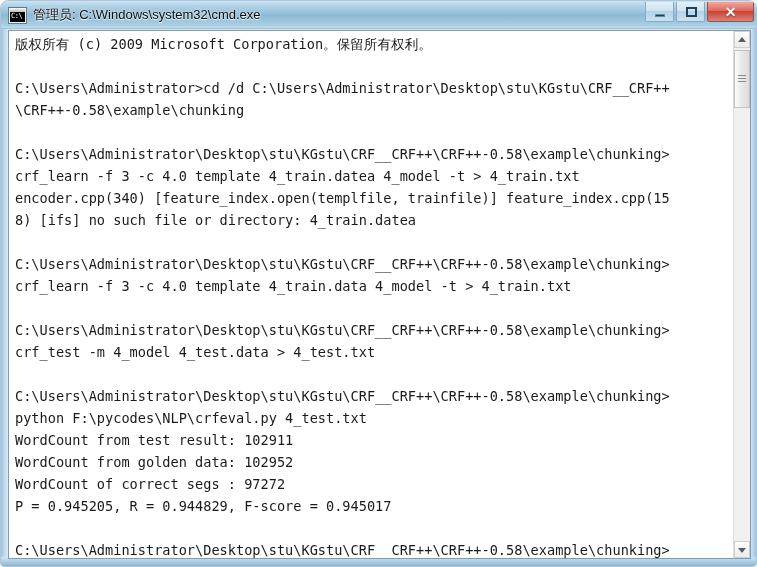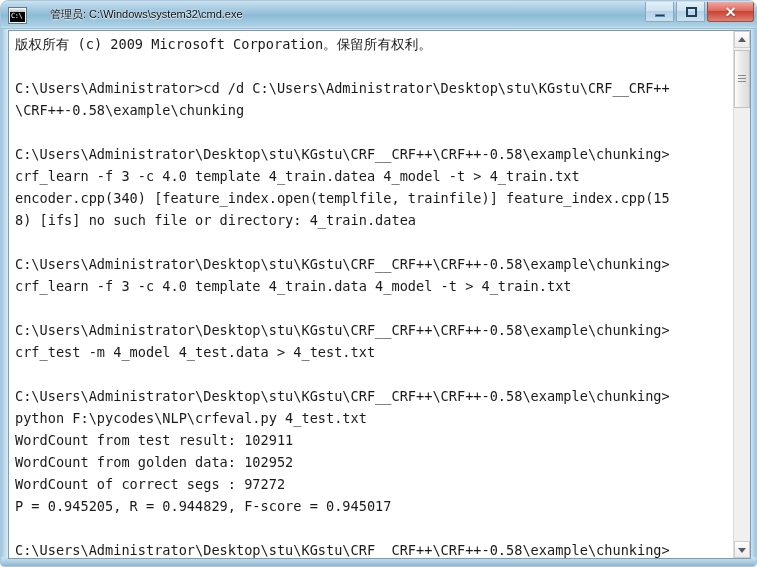--- a/index.html
+++ b/index.html
@@ -90,23 +90,23 @@
     top: 3px;
     font-family: "DejaVu Sans Mono", monospace;
     font-size: 7px;
     line-height: 8px;
     color: #ffffff;
     letter-spacing: -0.5px;
     white-space: nowrap;
   }
 
   #title-text {
-    margin-left: 24px;
+    margin-left: 7px;
     font-family: "Liberation Sans", sans-serif;
-    font-size: 11px;
+    font-size: 13px;
     color: #0c0c0c;
     text-shadow: 0 1px 1px rgba(255,255,255,0.85), 0 0 3px rgba(255,255,255,0.9);
     white-space: nowrap;
     overflow: hidden;
   }
 
   
   #window-controls {
     position: absolute;
     right: 4px;

